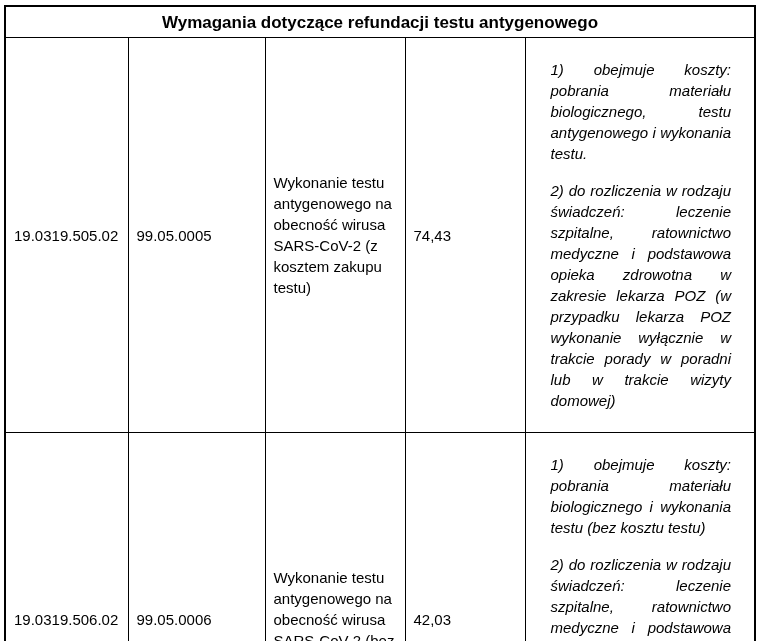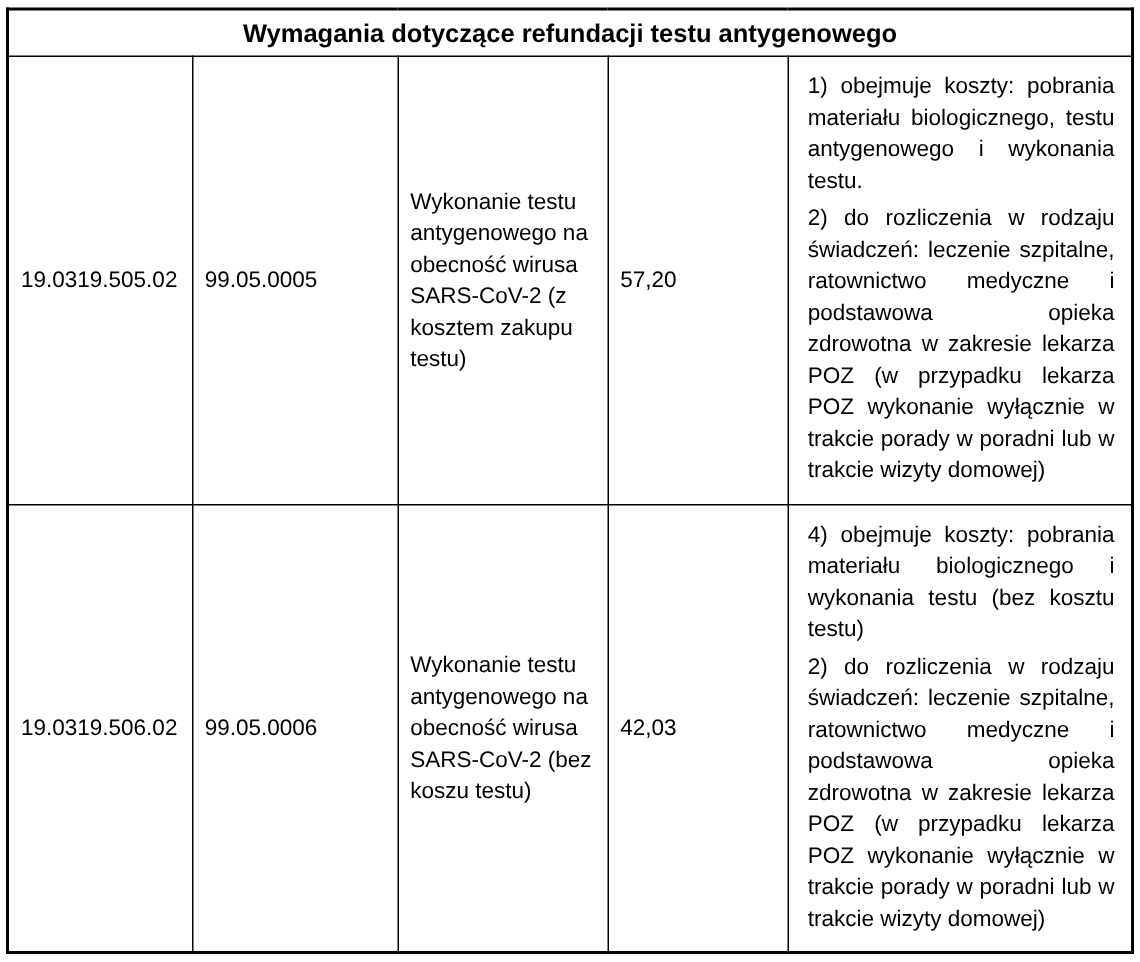--- a/index.html
+++ b/index.html
@@ -51,21 +51,21 @@
   tr.data-row td.c {
     text-align: left;
     vertical-align: middle;
     padding: 2px 8px;
   }
   tr.data-row td.notes {
     text-align: justify;
     vertical-align: top;
     padding: 5px 7px 5px 9px;
   }
-  td.notes div { margin: 4px; }
+  td.notes div { margin: 16px; font-style: italic; }
 </style>
 </head>
 <body>
 
 <div class="page">
   <table class="doc">
     <colgroup>
       <col style="width:123px">
       <col style="width:137px">
       <col style="width:140px">
@@ -74,32 +74,32 @@
     </colgroup>
     <tbody>
       <tr class="title-row">
         <td colspan="5">Wymagania dotyczące refundacji testu antygenowego</td>
       </tr>
 
       <tr class="data-row">
         <td class="c">19.0319.505.02</td>
         <td class="c">99.05.0005</td>
         <td class="c">Wykonanie testu antygenowego na obecność wirusa SARS-CoV-2 (z kosztem zakupu testu)</td>
-        <td class="c">57,20</td>
+        <td class="c">74,43</td>
         <td class="notes">
           <div>1) obejmuje koszty: pobrania materiału biologicznego, testu antygenowego i wykonania testu.</div>
           <div>2) do rozliczenia w rodzaju świadczeń: leczenie szpitalne, ratownictwo medyczne i podstawowa opieka zdrowotna w zakresie lekarza POZ (w przypadku lekarza POZ wykonanie wyłącznie w trakcie porady w poradni lub w trakcie wizyty domowej)</div>
         </td>
       </tr>
 
       <tr class="data-row">
         <td class="c">19.0319.506.02</td>
         <td class="c">99.05.0006</td>
         <td class="c">Wykonanie testu antygenowego na obecność wirusa SARS-CoV-2 (bez koszu testu)</td>
         <td class="c">42,03</td>
         <td class="notes">
-          <div>4) obejmuje koszty: pobrania materiału biologicznego i wykonania testu (bez kosztu testu)</div>
+          <div>1) obejmuje koszty: pobrania materiału biologicznego i wykonania testu (bez kosztu testu)</div>
           <div>2) do rozliczenia w rodzaju świadczeń: leczenie szpitalne, ratownictwo medyczne i podstawowa opieka zdrowotna w zakresie lekarza POZ (w przypadku lekarza POZ wykonanie wyłącznie w trakcie porady w poradni lub w trakcie wizyty domowej)</div>
         </td>
       </tr>
     </tbody>
   </table>
 </div>
 
 </body></html>

